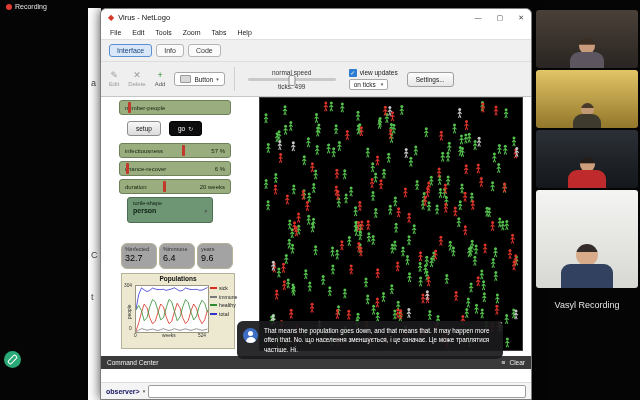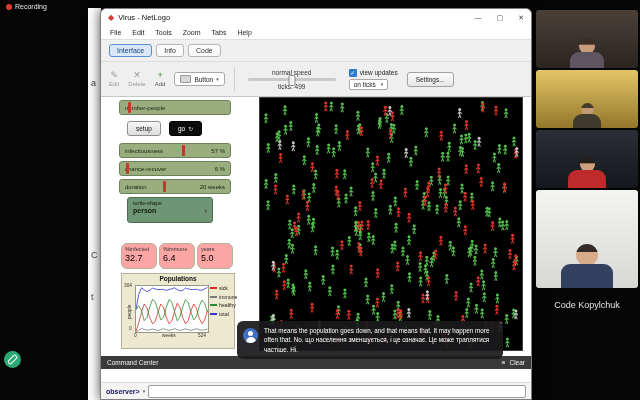--- a/index.html
+++ b/index.html
@@ -43,21 +43,21 @@
   .iface{position:relative;flex:1;background:#fff;overflow:hidden;}
 
   .nl-slider{position:absolute;left:18px;width:112px;height:15px;background:#9aad7f;border:1px solid #6e825a;border-radius:3px;box-sizing:border-box;display:flex;align-items:center;justify-content:space-between;padding:0 5px;font-size:6px;color:#15240e;}
   .nl-slider .handle{position:absolute;top:1px;width:3px;height:11px;background:#c0392b;border-radius:1px;}
   .nl-btn{position:absolute;border:1px solid #8d8d8d;border-radius:3px;font-size:6.5px;padding:3px 8px;background:linear-gradient(#f7f7f7,#dcdcdc);color:#111;}
   .nl-btn.go{background:#0d0d0d;color:#fff;border-color:#000;display:flex;align-items:center;gap:3px;}
   .nl-btn.go .forever{font-size:6px;color:#ddd;}
   .chooser{position:absolute;left:26px;top:100px;width:86px;height:26px;background:#6f9674;border:1px solid #4d6e52;border-radius:3px;box-sizing:border-box;padding:2px 5px;color:#0c1e0f;}
   .chooser .clabel{font-size:5.5px;}
   .chooser .cval{display:flex;justify-content:space-between;align-items:center;font-size:7px;font-weight:bold;margin-top:1px;}
-  .monitor{position:absolute;top:146px;width:36px;height:26px;background:#fca5a5;border:1px solid #b6b29а;border:1px solid #b6b299;border-radius:6px;box-sizing:border-box;padding:2px 3px;}
+  .monitor{position:absolute;top:146px;width:36px;height:26px;background:#a3a3a3;border:1px solid #b6b29а;border:1px solid #b6b299;border-radius:6px;box-sizing:border-box;padding:2px 3px;}
   .monitor .mlabel{font-size:5.5px;color:#333;white-space:nowrap;}
   .monitor .mval{font-size:9px;color:#000;margin-top:1px;}
 
   .plot{position:absolute;left:20px;top:176px;width:114px;height:76px;background:#ece9d0;border:1px solid #b6b299;box-sizing:border-box;}
   .plot-title{text-align:center;font-size:6.5px;font-weight:bold;color:#101010;margin-top:1px;}
   .plot-area{position:absolute;left:13px;top:11px;width:72px;height:46px;background:#fff;border:1px solid #9a9684;}
   .plot-area svg{position:absolute;left:0;top:0;}
   .ax{position:absolute;font-size:4.8px;color:#333;}
   .ylab{transform:rotate(-90deg);transform-origin:left top;}
   .legend{position:absolute;left:88px;top:11px;display:flex;flex-direction:column;gap:2.5px;}
@@ -221,21 +221,21 @@
     <div class="monitor" style="left:20px">
       <div class="mlabel">%infected</div>
       <div class="mval">32.7</div>
     </div>
     <div class="monitor" style="left:58px">
       <div class="mlabel">%immune</div>
       <div class="mval">6.4</div>
     </div>
     <div class="monitor" style="left:96px">
       <div class="mlabel">years</div>
-      <div class="mval">5.0</div>
+      <div class="mval">9.6</div>
     </div>
 
     <div class="plot">
       <div class="plot-title">Populations</div>
       <span class="ax" style="left:2px;top:9px">304</span>
       <span class="ax" style="left:7px;top:52px">0</span>
       <span class="ax ylab" style="left:5px;top:45px">people</span>
       <div class="plot-area">
         <svg id="plot-lines" width="72" height="46" viewBox="0 0 72 46">
             <polyline points="0.0,45.2 2.7,36.9 5.5,26.3 8.2,18.0 11.0,21.8 13.7,31.6 16.5,37.7 19.2,35.4 22.0,26.3 24.7,18.0 27.5,21.0 30.2,30.9 33.0,37.7 35.7,35.4 38.5,25.6 41.2,17.3 44.0,21.8 46.7,31.6 49.5,37.7 52.2,34.7 55.0,24.8 57.7,18.0 60.5,22.5 63.2,32.4 66.0,37.7 68.7,33.9 71.5,24.1" fill="none" stroke="#d62d20" stroke-width="0.8"></polyline>
@@ -624,14 +624,14 @@
       <span class="head"></span>
       <span class="torso"></span>
     </span>
   </div>
   <div class="ptile p4">
     <span class="avatar">
       <span class="head"></span>
       <span class="torso"></span>
     </span>
   </div>
-  <div class="pname">Code Kopylchuk</div>
+  <div class="pname">Vasyl Recording</div>
 </aside>
 
 </body></html>

